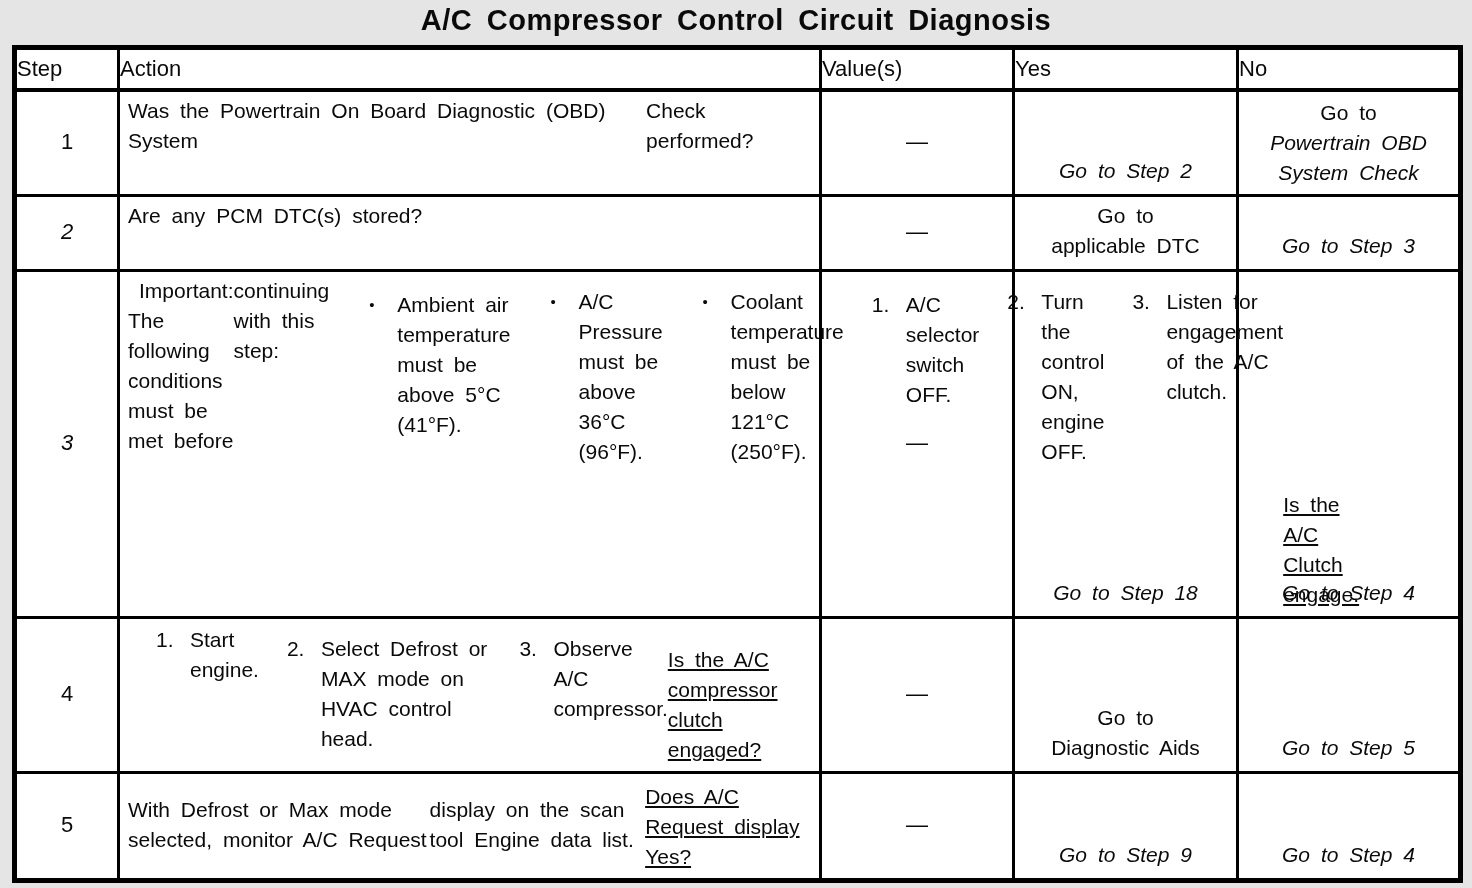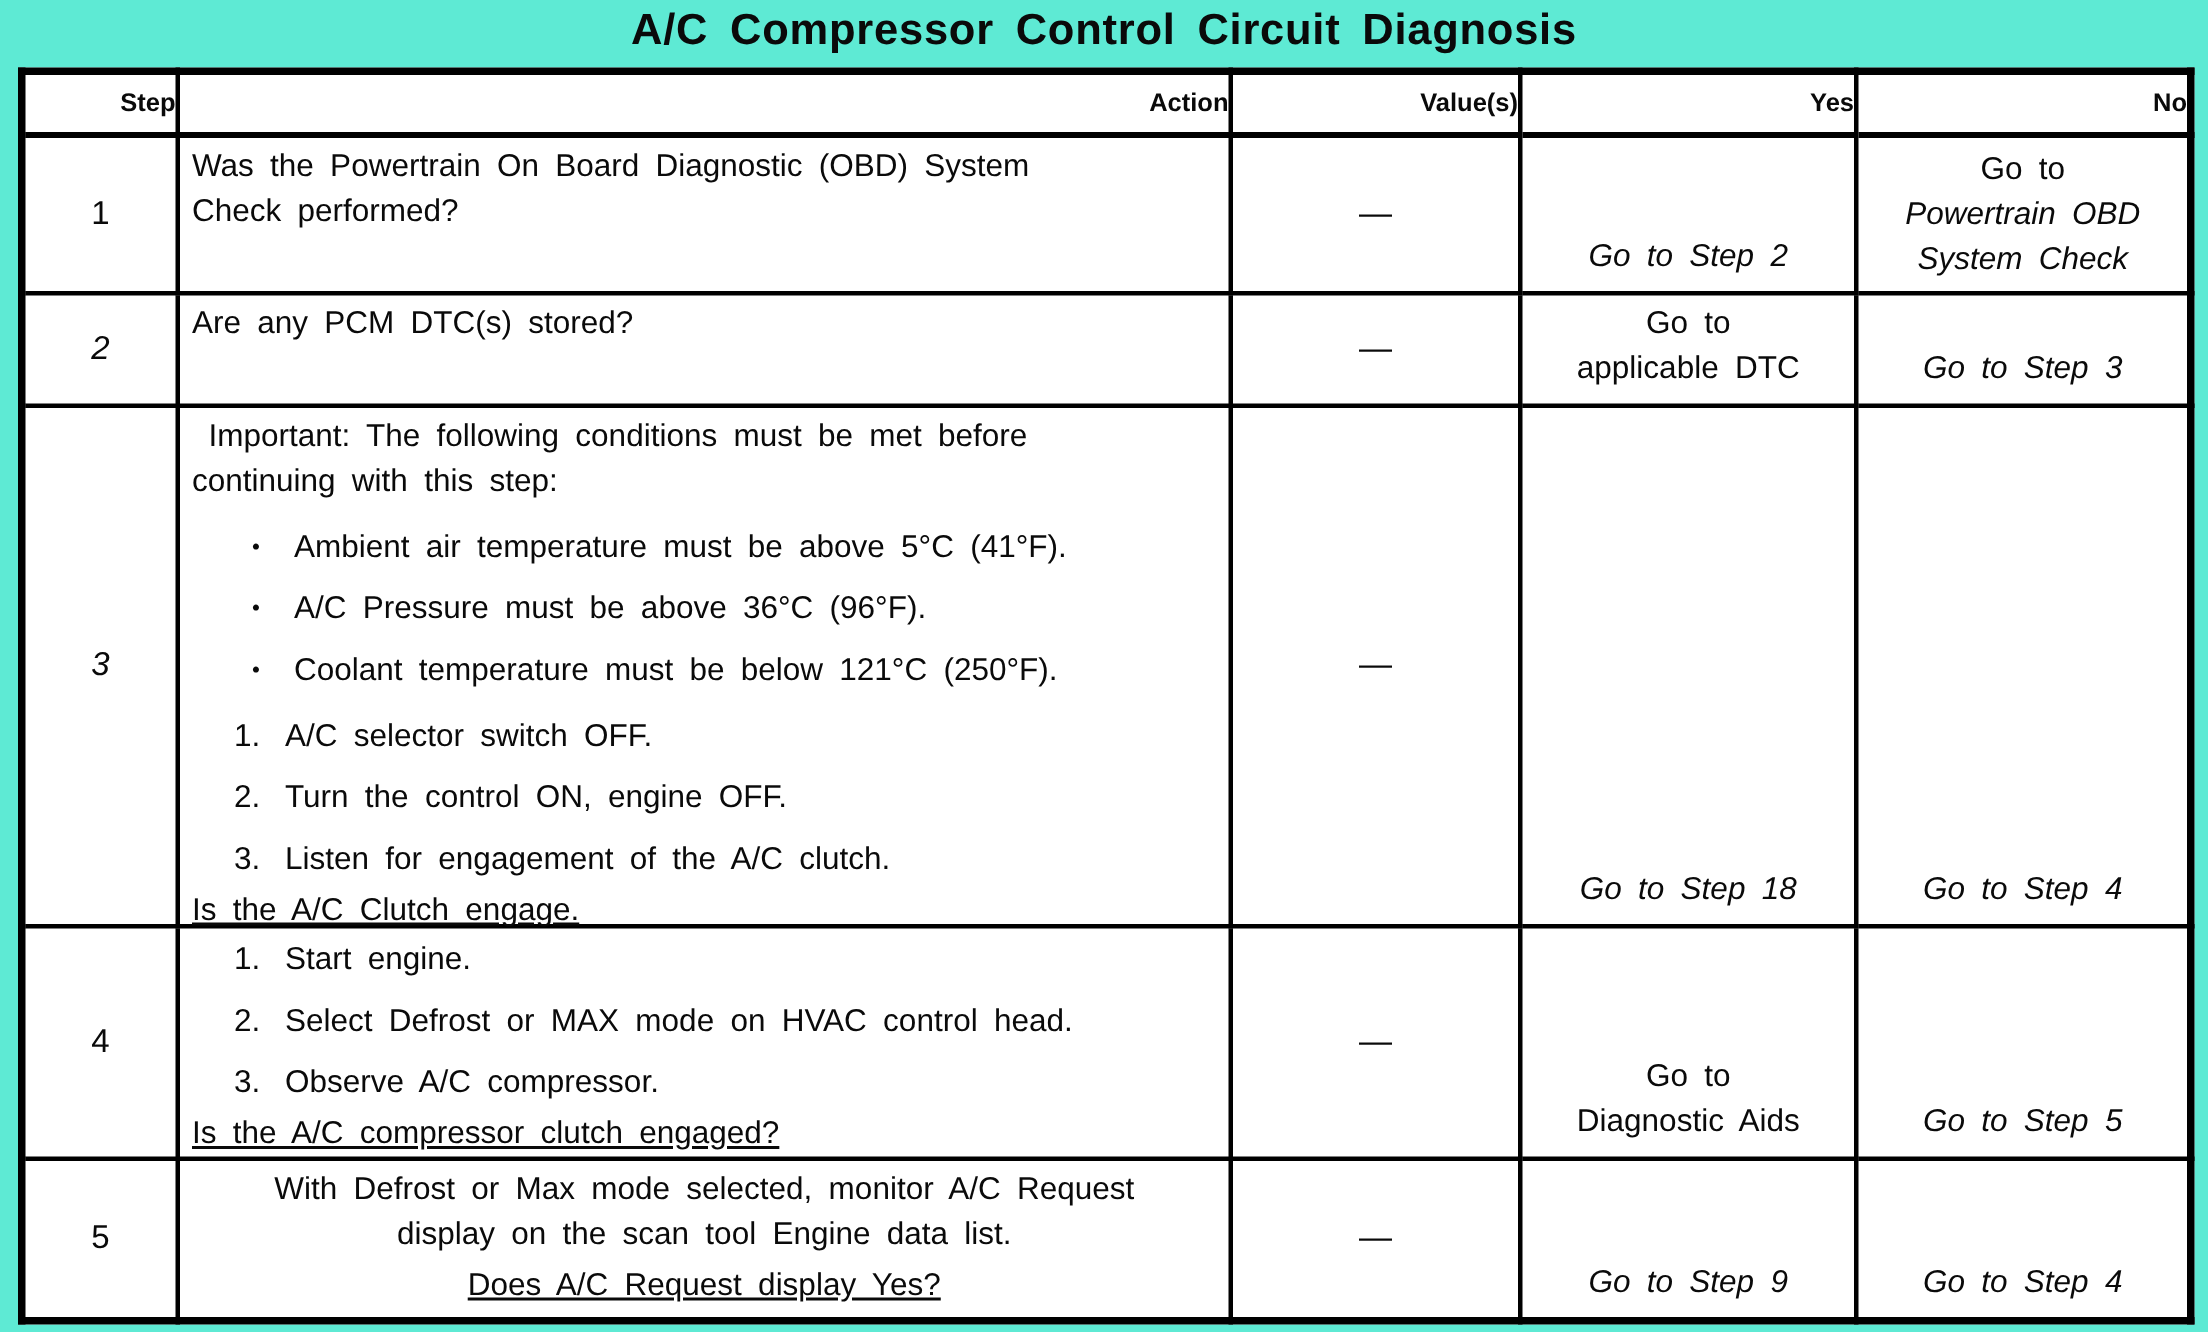--- a/index.html
+++ b/index.html
@@ -1,20 +1,20 @@
 <!DOCTYPE html>
 <html><head>
 <meta charset="utf-8">
 <style>
   * { margin:0; padding:0; box-sizing:border-box; }
   html,body { background:#fff; }
   .page {
     position:relative;
     width:1472px; height:888px;
-    background:#5eead4;
+    background:#e5e5e5;
     color:#0a0a0a;
     font-family:"Liberation Sans", sans-serif;
     overflow:hidden;
   }
   .doc-title {
     position:absolute; top:4px; left:0; width:100%;
     text-align:center;
     font-size:29px; font-weight:bold;
     letter-spacing:0.5px;
     word-spacing:6px;
@@ -23,22 +23,22 @@
   table.diag {
     position:absolute; top:45px; left:12px;
     width:1446px;
     border-collapse:collapse;
     table-layout:fixed;
     background:#fff;
   }
   table.diag, table.diag td, table.diag th { border:3px solid #000; }
   table.diag { border-width:5px; }
   th {
-    font-size:17px; font-weight:bold;
-    text-align:right; vertical-align:middle;
+    font-size:22px; font-weight:normal;
+    text-align:left; vertical-align:middle;
     height:42px;
     border-bottom-width:4px !important;
     word-spacing:2px;
   }
   td {
     font-size:21px;
     line-height:30px;
     word-spacing:5px;
     vertical-align:top;
     padding:4px 8px 6px 8px;
@@ -51,21 +51,21 @@
     text-align:center; vertical-align:middle;
     font-size:22px;
   }
   td.yn {
     text-align:center; vertical-align:bottom;
     padding-bottom:8px;
   }
   td.yn.mid { vertical-align:middle; padding-bottom:4px; }
   .it { font-style:italic; }
   .bold { font-weight:normal;margin-left:11px; }
-  .action-flex { display:flex; flex-direction:column; }
+  .action-flex { display:flex; flex-direction:row; }
   .h-r1 { min-height:92px; }
   .h-r3 { height:334px; }
   .h-r4 { height:142px; }
   .h-r5 { height:94px;align-items:center; }
   .line { display:block; }
   .bullet-item { display:flex; margin-top:11px; padding-left:40px; }
   .bullet-glyph { width:28px; font-size:15px; line-height:30px; flex:none; }
   .num-item { display:flex; margin-top:11px; padding-left:28px; }
   .num-label { width:34px; flex:none; }
   .list-top { margin-top:14px; }

